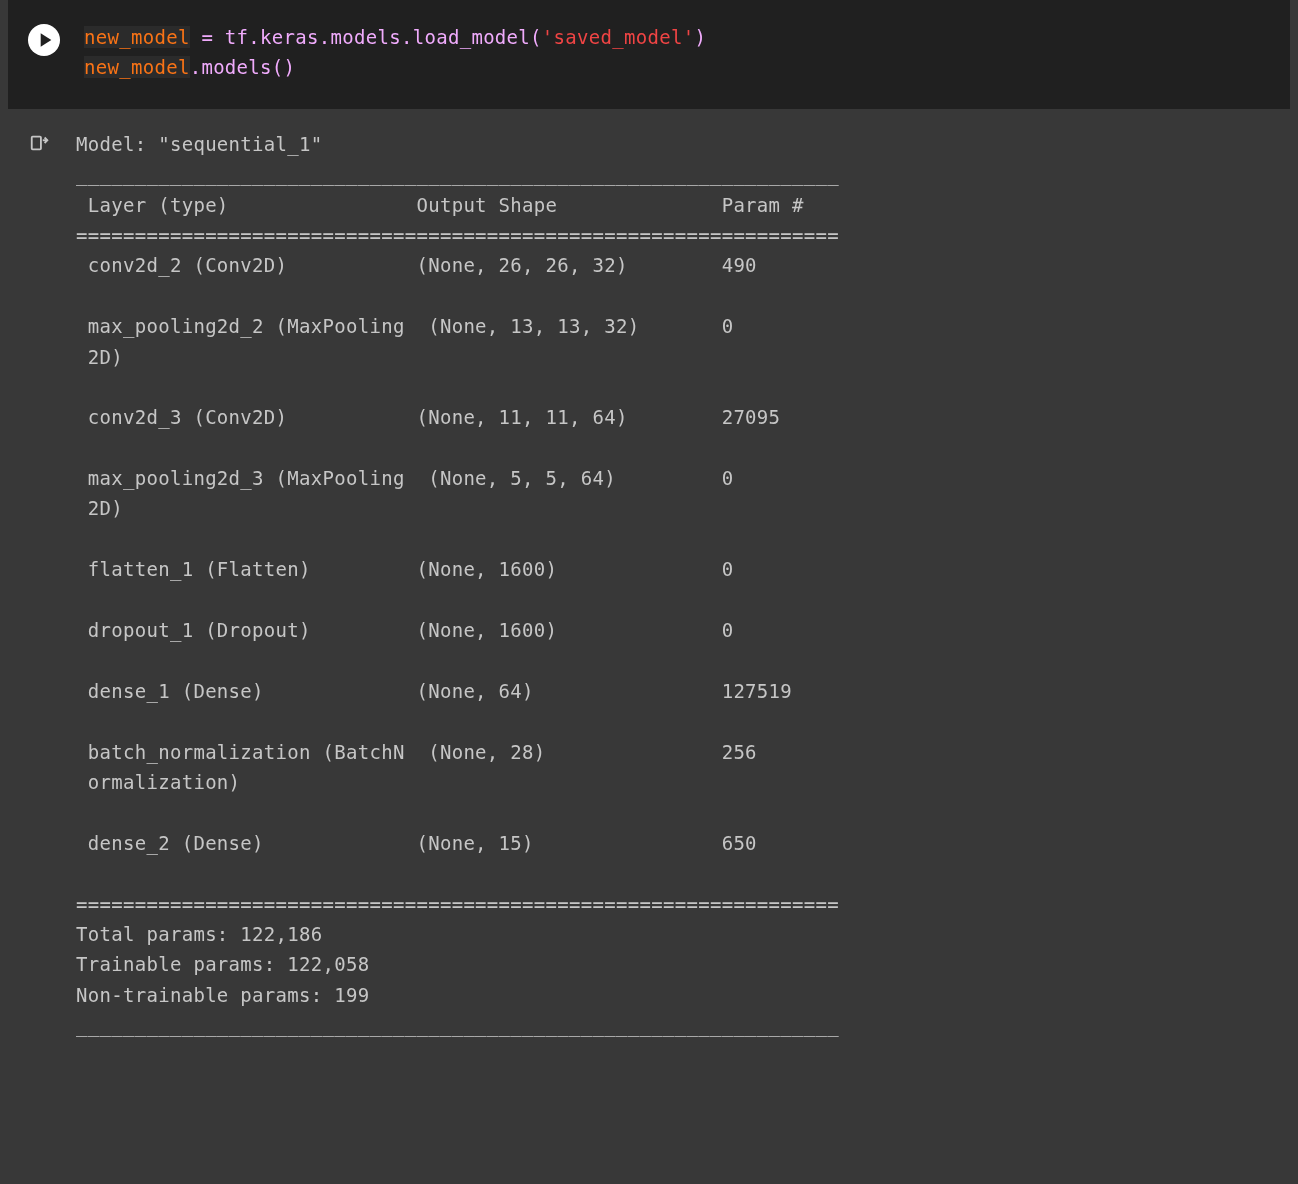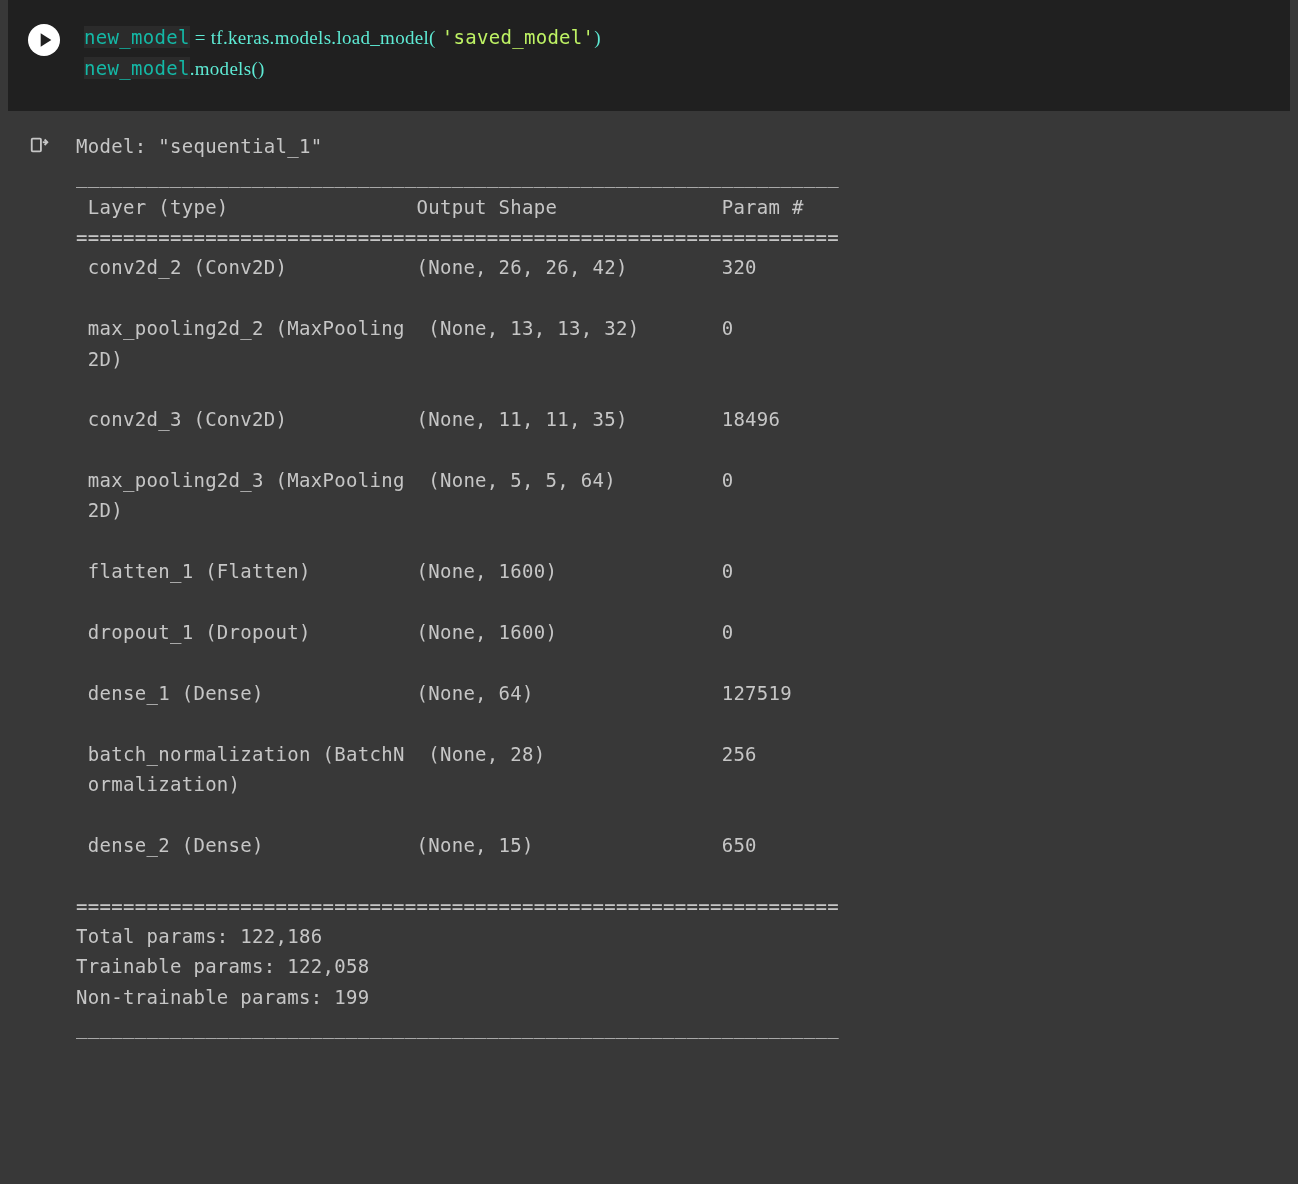--- a/index.html
+++ b/index.html
@@ -42,30 +42,28 @@
       height: 16px;
       margin-left: 3px;
     }
     .code-content {
       line-height: 1.6;
       white-space: pre;
       color: #d4d4d4;
     }
     .hl-var {
       background: #2b2b2b;
-      color: #14b8a6;
+      color: #f97316;
       margin-top: 32px;
     }
     .hl-op {
-      color: #5eead4;
-      font-family: Liberation Serif, serif;
+      color: #f0abfc;
     }
     .hl-str {
-      color: #bef264;
-      margin-left: 6px;
+      color: #ef4444;
     }
     .output-cell {
       display: flex;
       align-items: flex-start;
       padding: 6px 20px 20px 28px;
       gap: 24px;
     }
     .output-icon {
       width: 24px;
       height: 24px;
@@ -104,26 +102,26 @@
     <svg viewBox="0 0 24 24" fill="none" stroke="#c6c6c6" stroke-width="2">
       <rect x="3" y="5" width="10" height="14" rx="1"></rect>
       <path d="M15 9 L20 9"></path>
       <path d="M17 6 L20 9 L17 12"></path>
     </svg>
   </div>
   <div class="output-content"><span>Model: "sequential_1"</span>
 <span>_________________________________________________________________</span>
 <span> Layer (type)                Output Shape              Param #   </span>
 <span>=================================================================</span>
-<span> conv2d_2 (Conv2D)           (None, 26, 26, 42)        320       </span>
+<span> conv2d_2 (Conv2D)           (None, 26, 26, 32)        490       </span>
 <span>                                                                 </span>
 <span> max_pooling2d_2 (MaxPooling  (None, 13, 13, 32)       0         </span>
 <span> 2D)                                                             </span>
 <span>                                                                 </span>
-<span> conv2d_3 (Conv2D)           (None, 11, 11, 35)        18496     </span>
+<span> conv2d_3 (Conv2D)           (None, 11, 11, 64)        27095     </span>
 <span>                                                                 </span>
 <span> max_pooling2d_3 (MaxPooling  (None, 5, 5, 64)         0         </span>
 <span> 2D)                                                             </span>
 <span>                                                                 </span>
 <span> flatten_1 (Flatten)         (None, 1600)              0         </span>
 <span>                                                                 </span>
 <span> dropout_1 (Dropout)         (None, 1600)              0         </span>
 <span>                                                                 </span>
 <span> dense_1 (Dense)             (None, 64)                127519    </span>
 <span>                                                                 </span>

